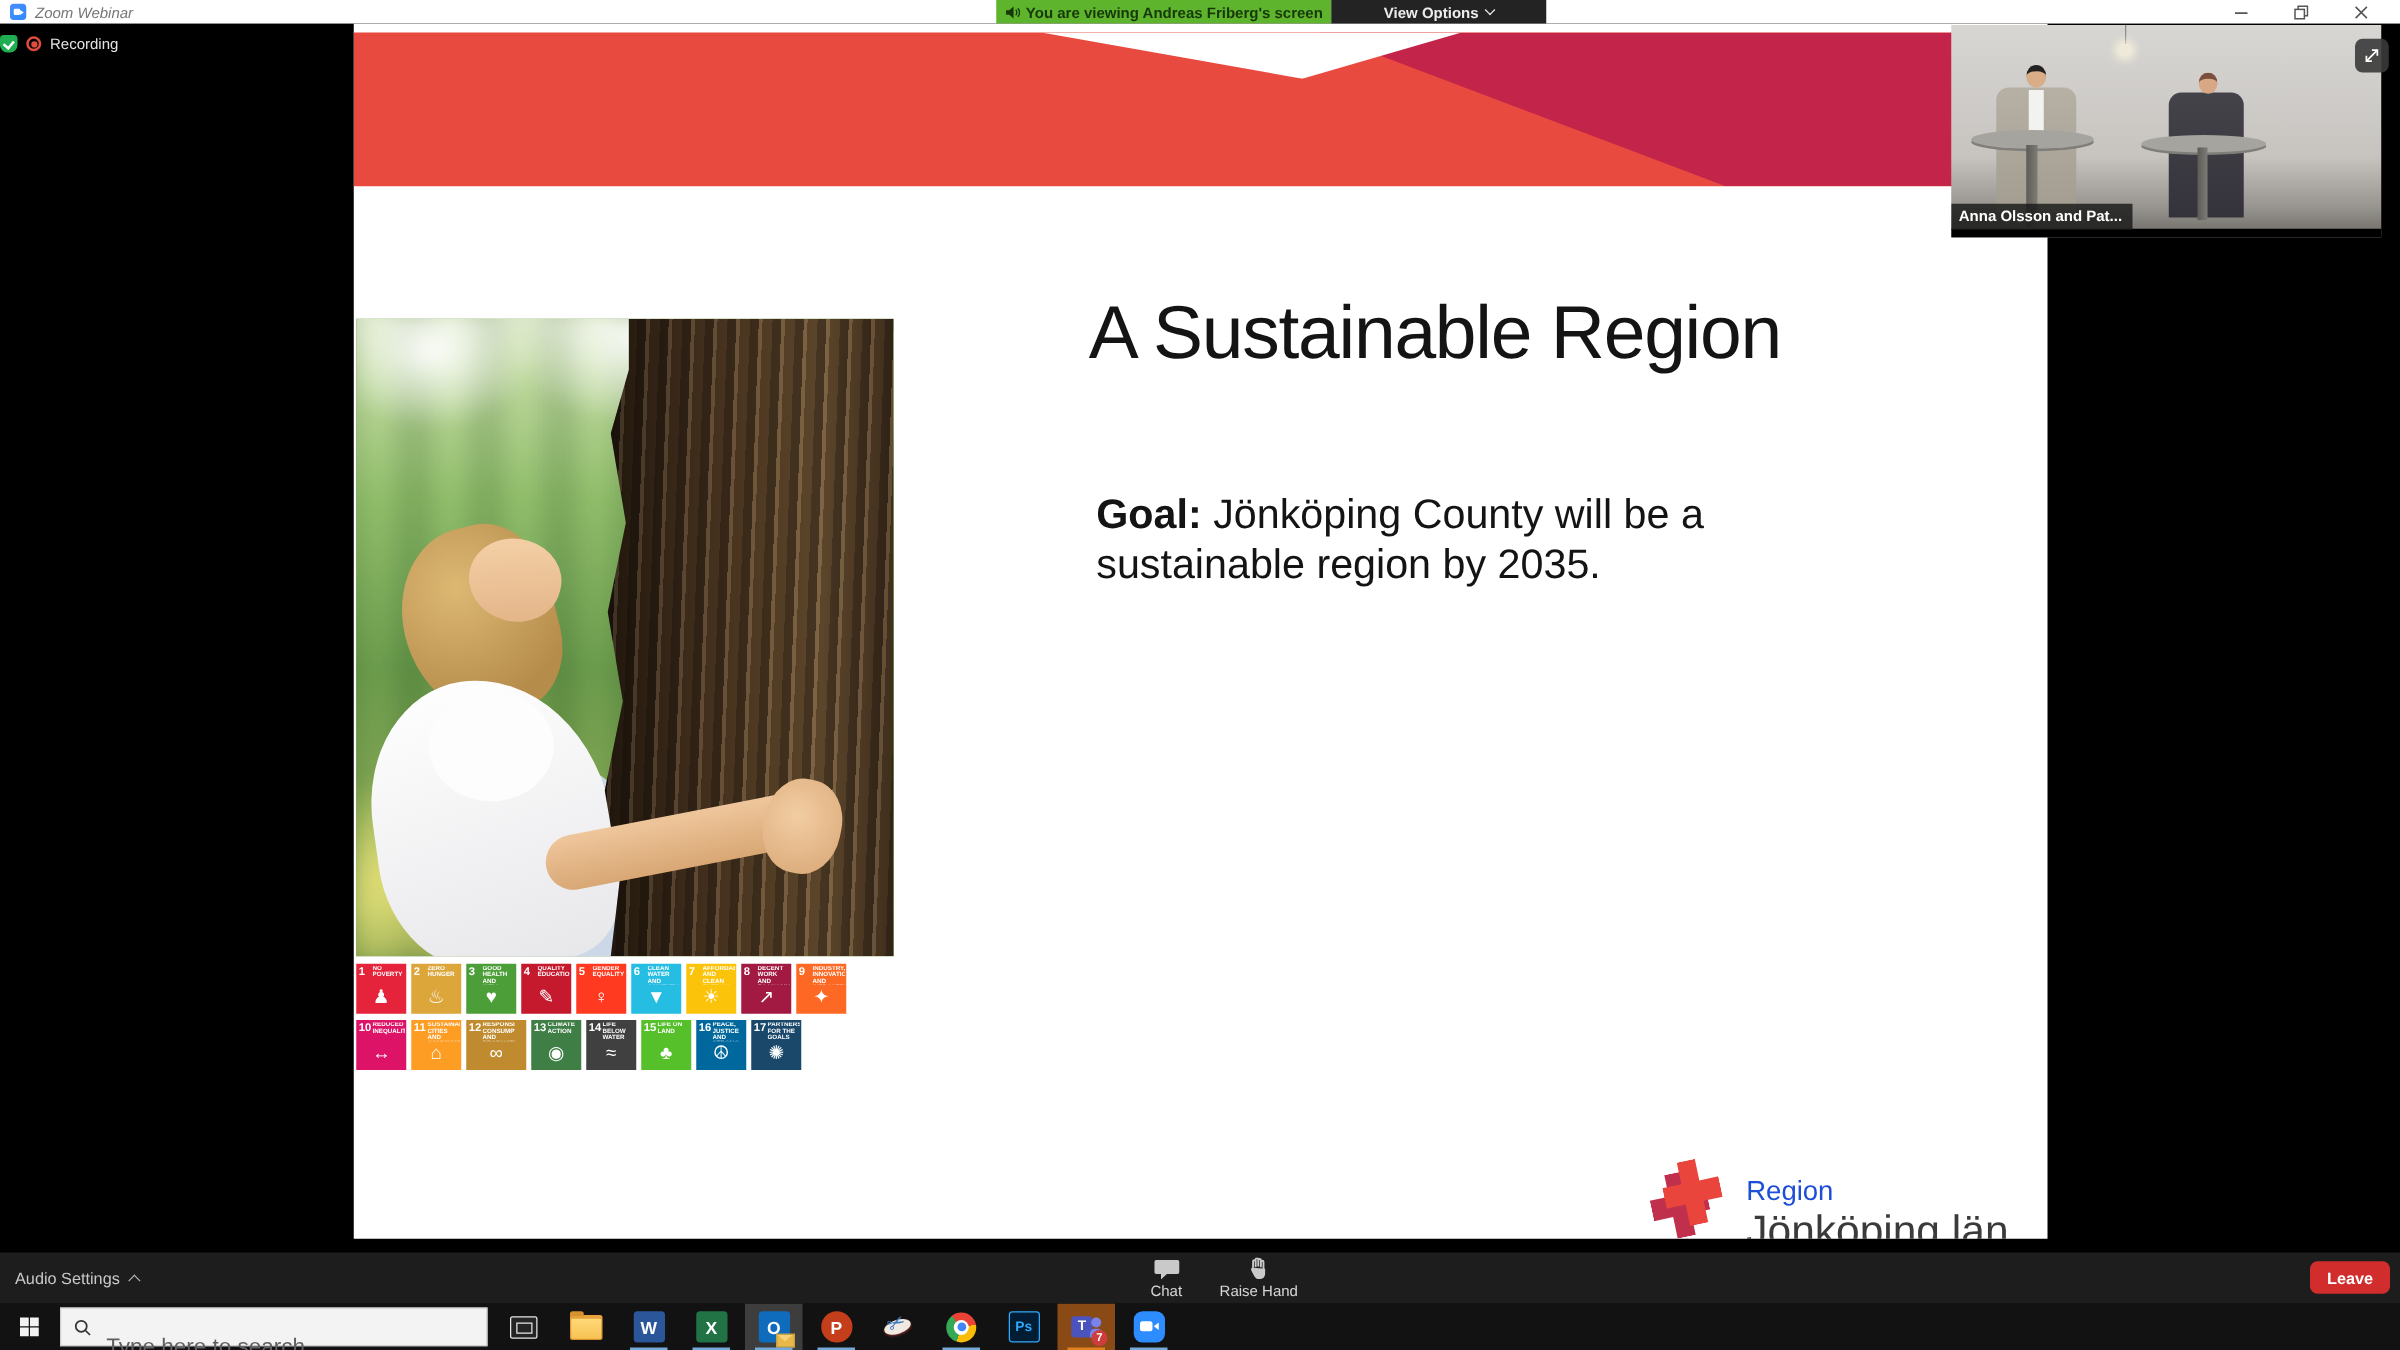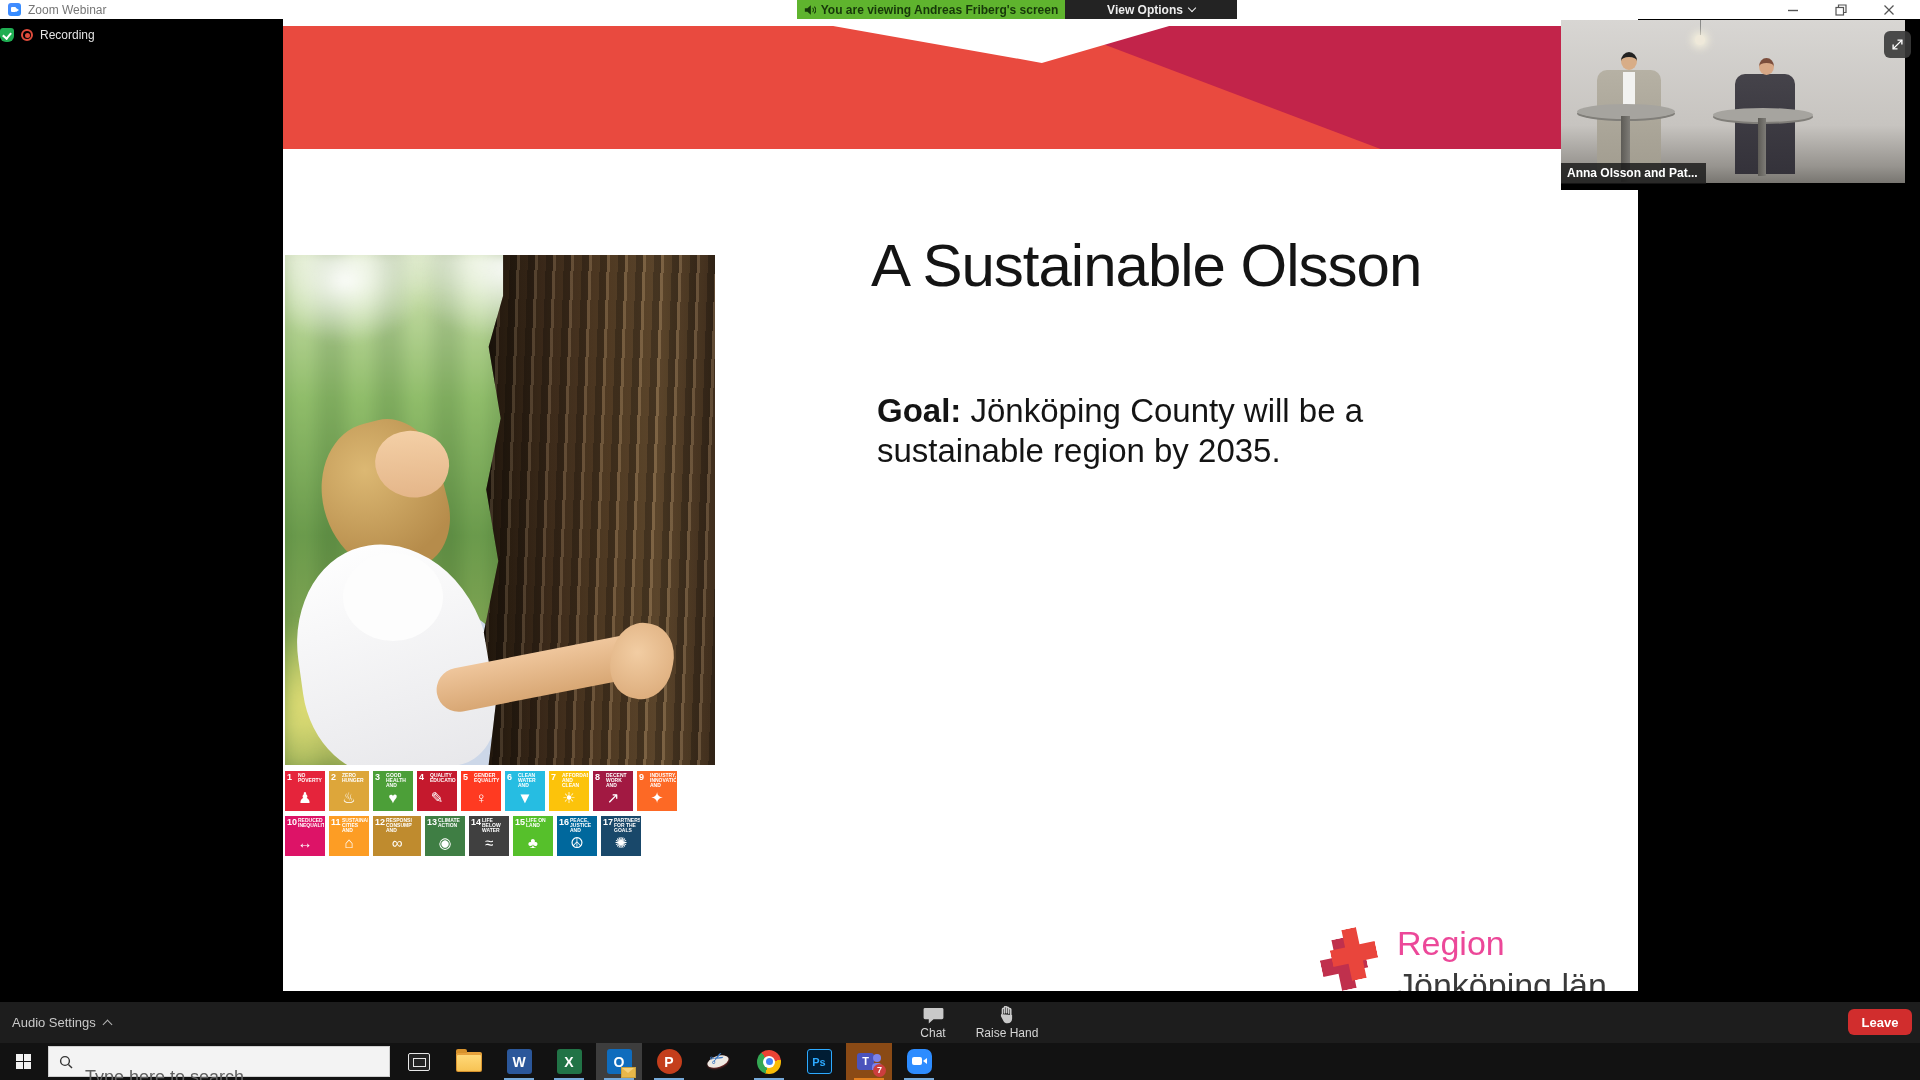--- a/index.html
+++ b/index.html
@@ -1,20 +1,20 @@
 <!DOCTYPE html>
 <html><head>
 <meta charset="utf-8">
 <style>
   html,body{margin:0;padding:0;background:#000;}
   *{box-sizing:border-box;font-family:"Liberation Sans",sans-serif;}
   #root{position:relative;width:1920px;height:1080px;background:#000;overflow:hidden;}
 
   
-  .titlebar{position:absolute;left:0;top:0;width:1920px;height:19px;background:#fff;}
+  .titlebar{position:absolute;left:0;top:0;width:1920px;height:19px;background:#fff;font-style:italic;}
   .app-icon{position:absolute;left:8px;top:3px;width:13px;height:13px;border-radius:3px;
     background:linear-gradient(135deg,#4a8cff,#2d8cff);}
   .app-icon .cam{position:absolute;left:2.5px;top:4px;width:5px;height:5px;background:#fff;border-radius:1px;}
   .app-icon .cam:after{content:"";position:absolute;left:5.5px;top:0.5px;border-left:3px solid #fff;
     border-top:2px solid transparent;border-bottom:2px solid transparent;}
   .titlebar .title{position:absolute;left:28px;top:2.5px;font-size:12px;color:#767676;}
   .winbtn{position:absolute;top:0;width:34px;height:19px;display:flex;align-items:center;justify-content:center;}
   .winbtn svg{display:block;}
 
   
@@ -90,21 +90,21 @@
   .sdg-label{position:absolute;left:13px;top:2px;width:26px;font-size:5px;line-height:5px;
     font-weight:bold;color:#fff;text-transform:uppercase;max-height:15px;overflow:hidden;}
   .sdg-glyph{position:absolute;left:0;right:0;top:16px;text-align:center;font-size:15px;line-height:22px;color:#fff;}
 
   
   .logo{position:absolute;left:1038px;top:905px;}
   .plus{position:absolute;width:46px;height:52px;
     clip-path:polygon(34% 0,66% 0,66% 34%,100% 34%,100% 66%,66% 66%,66% 100%,34% 100%,34% 66%,0 66%,0 34%,34% 34%);}
   .plus.dark{left:0;top:14px;background:#c0304d;transform:rotate(-12deg);}
   .plus.bright{left:10px;top:4px;background:#e9453c;transform:rotate(-12deg);}
-  .logo .l1{position:absolute;left:76px;top:0;font-size:34px;color:#ec4899;white-space:nowrap;}
+  .logo .l1{position:absolute;left:76px;top:16px;font-size:22px;color:#1d4ed8;white-space:nowrap;}
   .logo .l2{position:absolute;left:76px;top:42px;font-size:34px;color:#3a3a3a;white-space:nowrap;}
 
   
   .thumb{position:absolute;left:1561px;top:1px;width:344px;height:170px;overflow:hidden;
     background:linear-gradient(180deg,#d8d6d3 0%,#c7c4c0 62%,#97948f 86%,#6b6964 100%);}
   .t{position:absolute;}
   .t-lampline{left:139px;top:0;width:1px;height:16px;background:#8a8a88;}
   .t-lamp{left:134px;top:15px;width:10px;height:10px;border-radius:50%;background:#efe9da;box-shadow:0 0 8px 3px rgba(255,250,225,.8);}
   .t-head1{left:60px;top:32px;width:16px;height:18px;border-radius:50%;background:#d8ad87;border-top:5px solid #222;}
   .t-body1{left:36px;top:50px;width:64px;height:100px;border-radius:10px 10px 0 0;
@@ -350,21 +350,21 @@
             <span class="sdg-glyph">☮</span>
           </div>
 
           <div class="sdg-tile" style="background: rgb(25, 72, 106);">
             <span class="sdg-num">17</span>
             <span class="sdg-label">Partnerships for the Goals</span>
             <span class="sdg-glyph">✺</span>
           </div>
         </div>
 
-      <div class="slide-title">A Sustainable Olsson</div>
+      <div class="slide-title">A Sustainable Region</div>
 
       <div class="goal"><b>Goal:</b><span> Jönköping County will be a sustainable region by 2035.</span></div>
 
 
       <div class="logo">
         <span class="plus dark"></span>
         <span class="plus bright"></span>
         <span class="l1">Region</span>
         <span class="l2">Jönköping län</span>
       </div>

